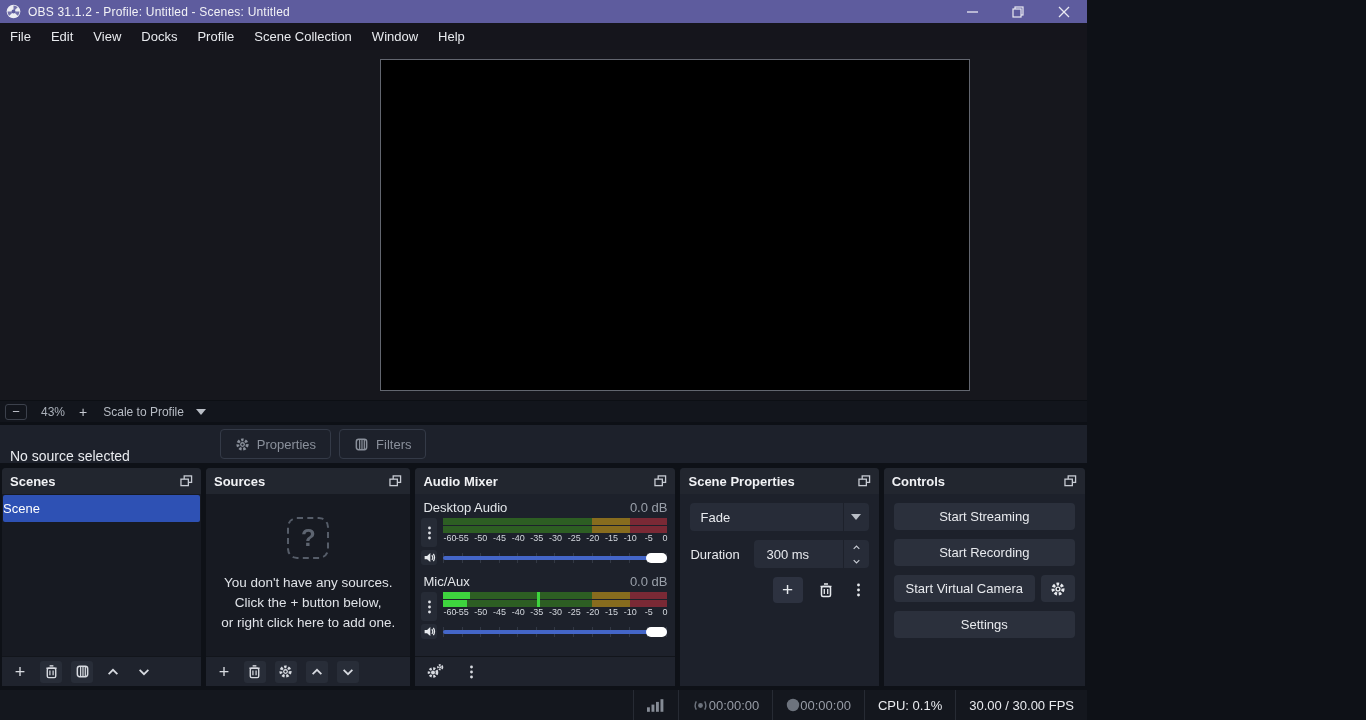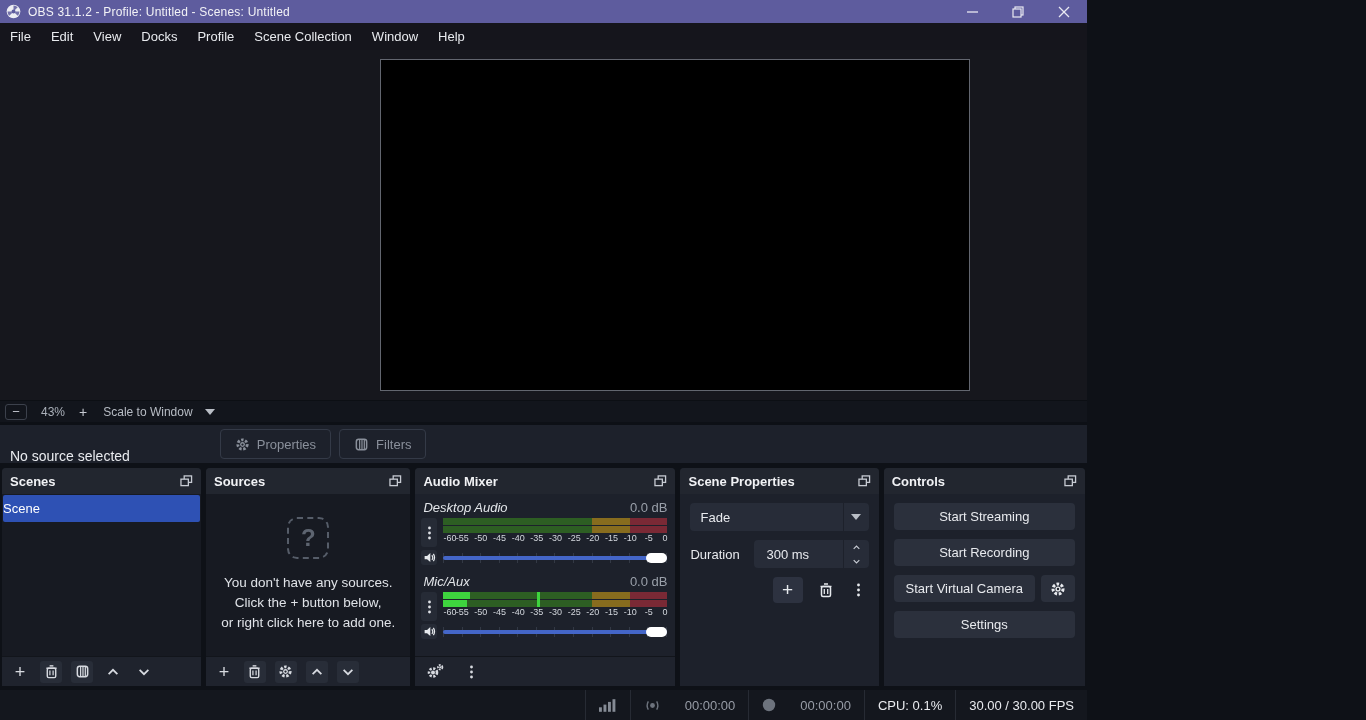--- a/index.html
+++ b/index.html
@@ -70,21 +70,21 @@
   .sources-empty { flex:1; background:#171a22; display:flex; flex-direction:column; align-items:center;
                    justify-content:center; }
   .qbox { width:42px; height:42px; border:2px dashed #565d69; border-radius:10px; color:#5d6470;
           font-size:24px; font-weight:bold; display:flex; align-items:center; justify-content:center; margin-bottom:14px; }
   .empty-line { color:#dfe2e7; font-size:13.5px; line-height:20px; text-align:center; }
 
   
   .mixer-body { flex:1; padding:4px 0 0 0; overflow:hidden; }
   .channel { padding:2px 8px 0 6px; margin-bottom:7px; }
   .ch-head { display:flex; justify-content:space-between; align-items:center; padding:0 0 3px 2px; }
-  .ch-name { color:#e3e6ea; font-size:13px;font-style:italic; }
+  .ch-name { color:#e3e6ea; font-size:13px; }
   .ch-db { color:#9aa0aa; font-size:13px; }
   .ch-meter-row { display:flex; }
   .kebab-btn { width:16px; height:29px; background:#262b36; border-radius:3px; flex:none;
                display:flex; align-items:center; justify-content:center; color:#dfe2e7; }
   .meter-wrap { flex:1; margin-left:6px; }
   .bars { position:relative; }
   .bar { height:7px; background:linear-gradient(to right,#2d5e23 0,#2d5e23 66.7%,#876c1e 66.7%,#876c1e 83.4%,#7a2935 83.4%,#7a2935 100%); position:relative; }
   .bar + .bar { margin-top:1px; }
   .fill-l,.fill-r { position:absolute; left:0; top:0; bottom:0; width:0; background:#3ed43e; }
   .peak-tick { position:absolute; top:0; bottom:0; width:3px; background:#3ed43e; display:none; }
@@ -121,21 +121,21 @@
   .ctl-btn { height:27px; background:#2b303c; border-radius:4px; color:#e8eaee; font-size:13px;
              display:flex; align-items:center; justify-content:center; flex:none; }
   .vc-row { display:flex; gap:6px; flex:none; }
   .vc-row .ctl-btn { flex:1; }
   .vc-gear { width:34px; height:27px; background:#2b303c; border-radius:4px; display:flex;
              align-items:center; justify-content:center; color:#e8eaee; flex:none; }
 
   
   .statusbar { height:30px; background:#14171e; display:flex; align-items:center; justify-content:flex-end;
                flex:none; margin-top:auto; }
-  .sb-seg { display:flex; align-items:center; gap:24px; padding:0 13px; height:100%; }
+  .sb-seg { display:flex; align-items:center; gap:0; padding:0 13px; height:100%; }
   .sb-div { width:1px; height:100%; background:#272b34; }
   .sb-timer { color:#979ca6; font-size:13px; }
   .sb-strong { color:#e9ebef; font-size:13px; }
   .dim-ico { color:#6d737d; }
 </style>
 </head>
 <body>
 
 <svg width="0" height="0" style="position:absolute">
   <defs>
@@ -239,21 +239,21 @@
   </div>
 
   <div class="zoomrow">
     <div class="zoom-minus-btn">
       <span>−</span>
     </div>
     <span class="zoom-pct">43%</span>
     <span class="zoom-plus-btn">
       <span>+</span>
     </span>
-    <span class="scale-mode">Scale to Window</span>
+    <span class="scale-mode">Scale to Profile</span>
     <span class="caret-down"></span>
   </div>
 
   <div class="gap3"></div>
 
   <div class="contextbar">
     <span class="context-msg">No source selected</span>
     <div class="ctx-btn" style="margin-left:90px">
       <svg width="15" height="15">
           <use href="#i-gear"></use>

